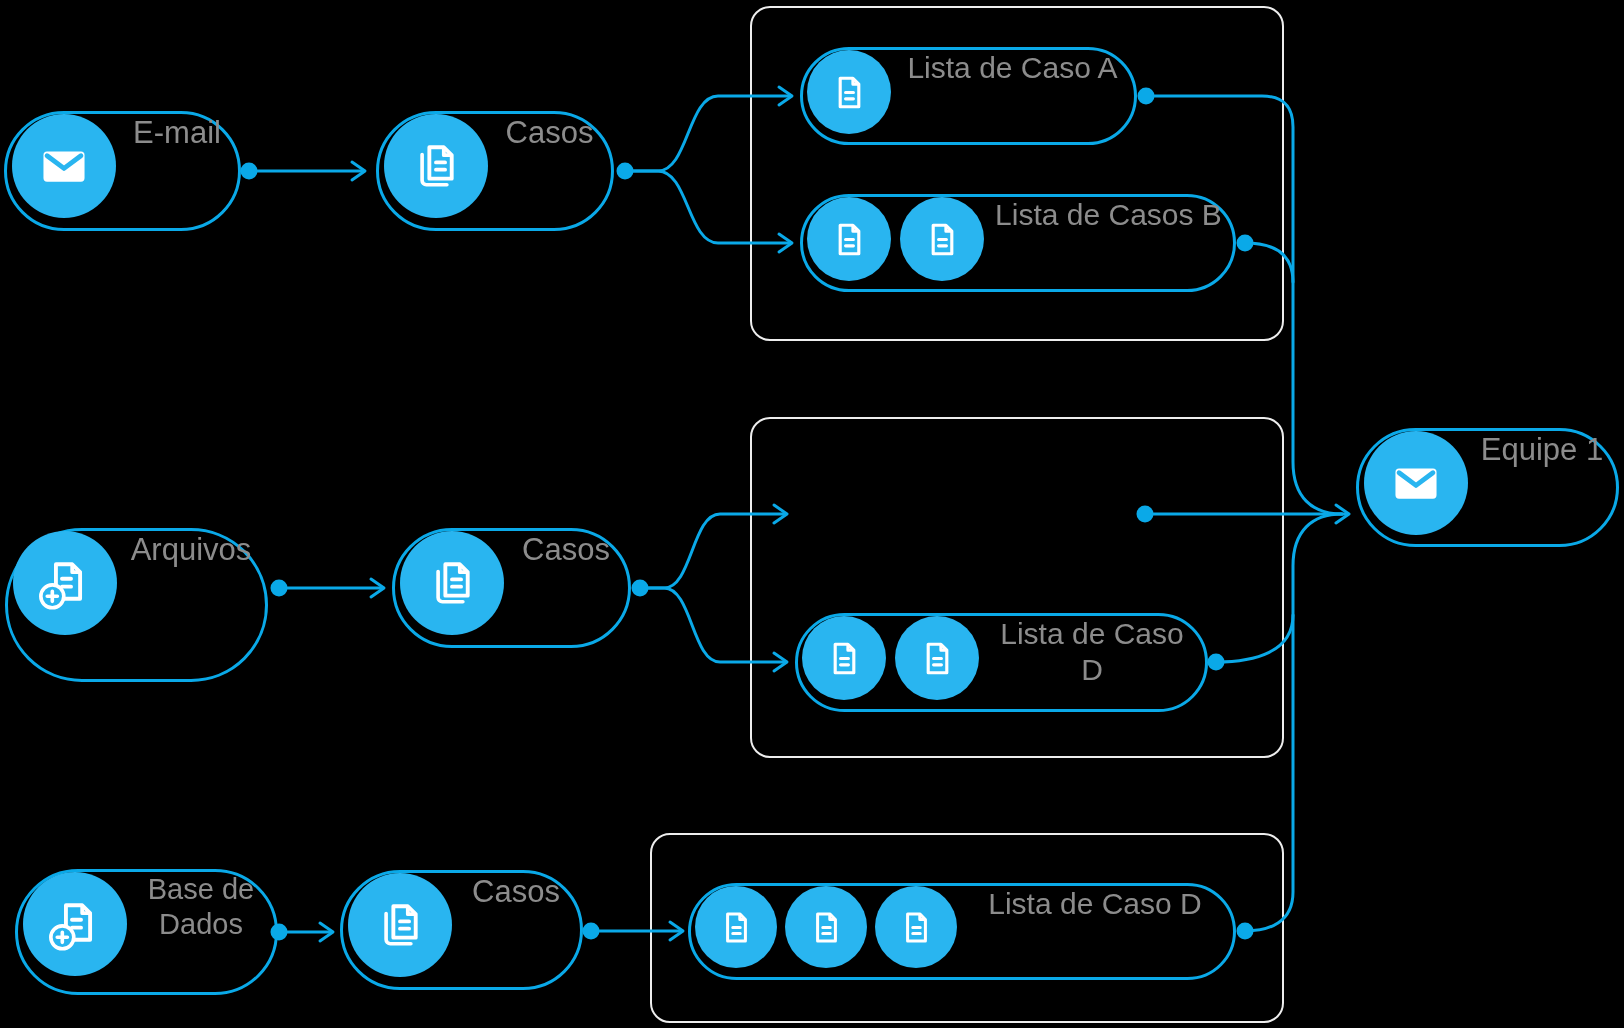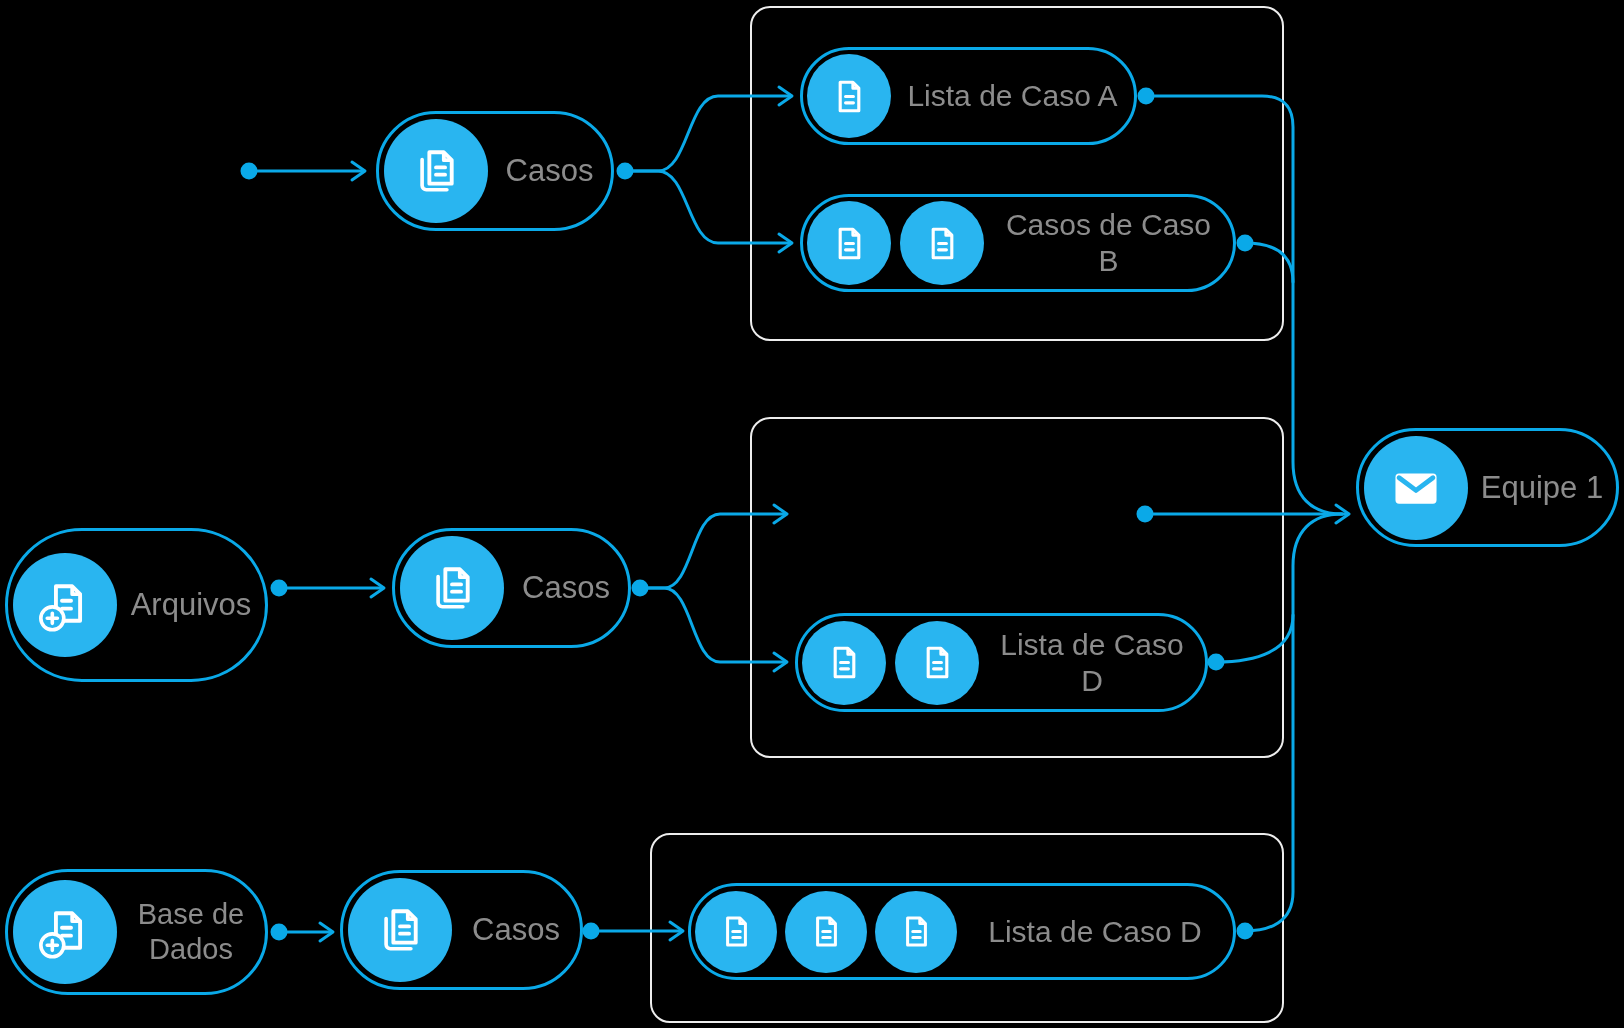--- a/index.html
+++ b/index.html
@@ -15,21 +15,21 @@
   .canvas{
     position:relative;width:1624px;height:1028px;background:var(--background);
     overflow:hidden;font-family:"Liberation Sans",sans-serif;
   }
   .group{
     position:absolute;border:2.5px solid var(--container-border);
     border-radius:20px;background:transparent;z-index:1;
   }
   .pill{
     position:absolute;border:3px solid var(--accent);border-radius:999px;
-    display:flex;align-items:center;z-index:2;background:var(--background);
+    display:flex;z-index:2;background:var(--background);
   }
   .circ{
     border-radius:50%;background:var(--accent-fill);flex:none;
     display:flex;align-items:center;justify-content:center;
   }
   .src .circ,.dst .circ{width:104px;height:104px;margin-left:5px;}
   .list .circ{width:84px;height:84px;margin-left:4px;}
   .list .circ + .circ{margin-left:9px;}
   .sm .circ{width:82px;height:82px;margin-left:4px;}
   .sm .circ + .circ{margin-left:8px;}
@@ -120,20 +120,28 @@
     <circle class="dot" cx="1245" cy="243" r="8.5"></circle>
     <circle class="dot" cx="279" cy="588" r="8.5"></circle>
     <circle class="dot" cx="640" cy="588" r="8.5"></circle>
     <circle class="dot" cx="1145" cy="514" r="8.5"></circle>
     <circle class="dot" cx="1216" cy="662" r="8.5"></circle>
     <circle class="dot" cx="279" cy="932" r="8.5"></circle>
     <circle class="dot" cx="591" cy="931" r="8.5"></circle>
     <circle class="dot" cx="1245" cy="931" r="8.5"></circle>
   </svg>
 
+  <div class="pill src" style="left:4px;top:111px;width:237px;height:120px">
+    <span class="circ">
+      <svg class="ic ic56" viewBox="0 0 48 48">
+          <use href="#sym-envelope"></use>
+        </svg>
+    </span>
+    <span class="lbl">E-mail</span>
+  </div>
 
   <div class="pill src" style="left:376px;top:111px;width:238px;height:120px">
     <span class="circ">
       <svg class="ic ic56" viewBox="0 0 48 48">
           <use href="#sym-docs"></use>
         </svg>
     </span>
     <span class="lbl">Casos</span>
   </div>
 
@@ -150,21 +158,21 @@
     <span class="circ">
       <svg class="ic ic46" viewBox="0 0 48 48">
           <use href="#sym-doc"></use>
         </svg>
     </span>
     <span class="circ">
       <svg class="ic ic46" viewBox="0 0 48 48">
           <use href="#sym-doc"></use>
         </svg>
     </span>
-    <span class="lbl">Casos de Caso B</span>
+    <span class="lbl">Lista de Casos B</span>
   </div>
 
   <div class="pill src" style="left:5px;top:528px;width:263px;height:154px">
     <span class="circ">
       <svg class="ic ic56" viewBox="0 0 48 48">
           <use href="#sym-adddoc"></use>
         </svg>
     </span>
     <span class="lbl">Arquivos</span>
   </div>
@@ -186,21 +194,21 @@
         </svg>
     </span>
     <span class="circ">
       <svg class="ic ic46" viewBox="0 0 48 48">
           <use href="#sym-doc"></use>
         </svg>
     </span>
     <span class="lbl">Lista de Caso D</span>
   </div>
 
-  <div class="pill src base" style="left:5px;top:869px;width:263px;height:126px">
+  <div class="pill src base" style="left:15px;top:869px;width:263px;height:126px">
     <span class="circ">
       <svg class="ic ic56" viewBox="0 0 48 48">
           <use href="#sym-adddoc"></use>
         </svg>
     </span>
     <span class="lbl">Base de Dados</span>
   </div>
 
   <div class="pill src" style="left:340px;top:870px;width:243px;height:120px">
     <span class="circ">

